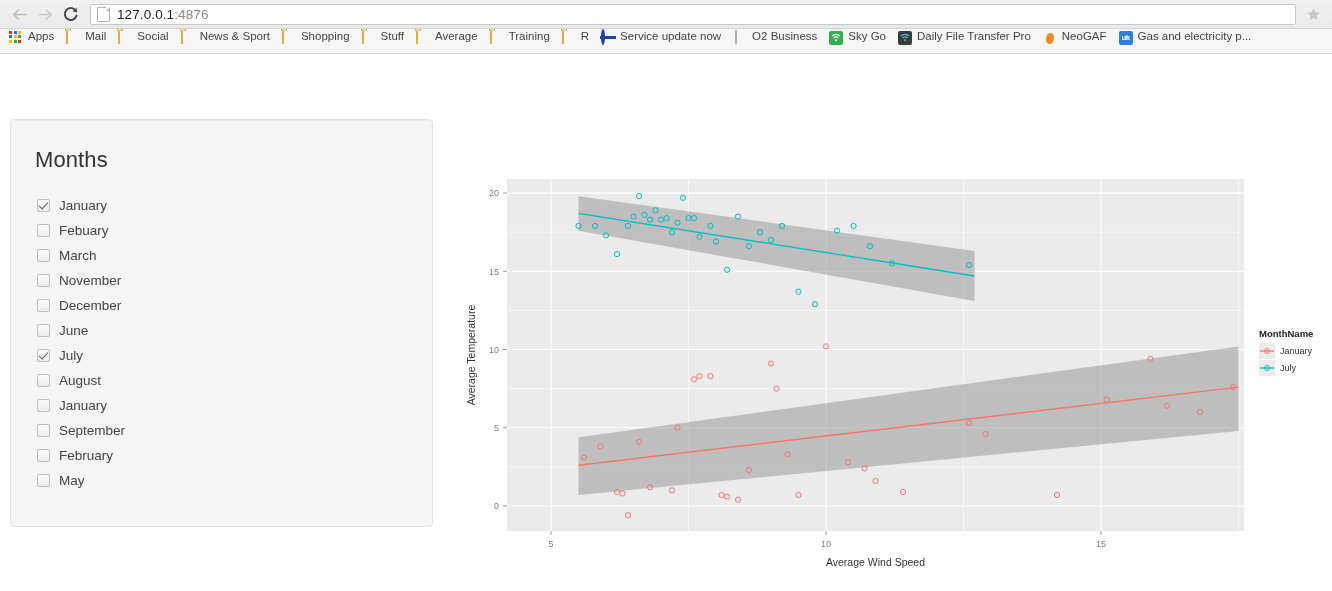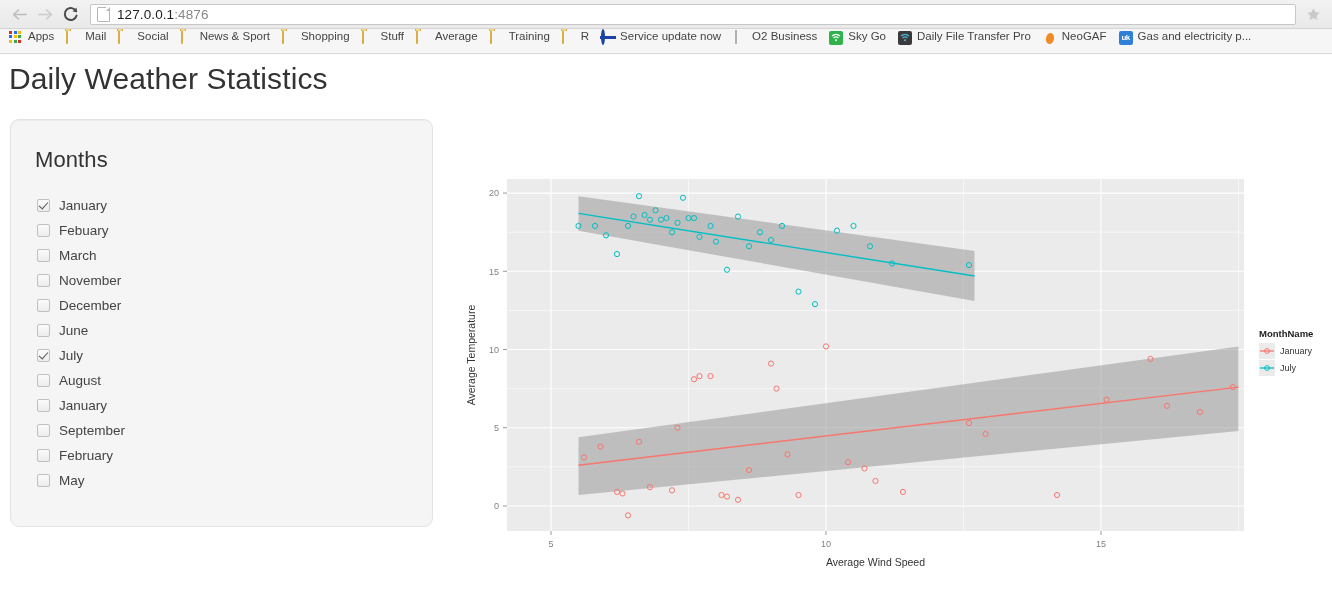--- a/index.html
+++ b/index.html
@@ -77,21 +77,21 @@
   
   .page{position:relative;width:1332px;height:537px;background:#fff;}
   .page-title{
     position:absolute;left:9px;top:8px;font-size:30px;font-weight:400;color:#333;
     letter-spacing:.1px;
   }
 
   
   .well{
     position:absolute;left:10px;top:65px;width:423px;height:408px;
-    background:#f5f5f5;border:1px solid #e3e3e3;border-radius:9px;box-sizing:border-box;
+    background:#f5f5f5;border:1px solid #e3e3e3;border-radius:4px;box-sizing:border-box;
     box-shadow:inset 0 1px 1px rgba(0,0,0,.04);
   }
   .well h3{
     margin:0;position:absolute;left:24px;top:27px;
     font-size:22px;font-weight:400;color:#333;letter-spacing:.1px;
   }
   .checklist{position:absolute;left:26px;top:73px;}
   .cbrow{display:flex;align-items:center;height:25px;}
   .cb{
     width:13px;height:13px;box-sizing:border-box;flex:none;
@@ -252,21 +252,20 @@
           <span class="ico-uk">uk</span>
         </span>
       <span class="lbl">Gas and electricity p...</span>
     </div>
 
   </div>
 </div>
 
 <div class="page">
 
-  <div class="page-title">Daily Weather Statistics</div>
 
   <div class="well">
     <h3>Months</h3>
     <div class="checklist">
 
       <label class="cbrow">
         <span class="cb on"></span>
         <span class="cblabel">January</span>
       </label>
       <label class="cbrow">

